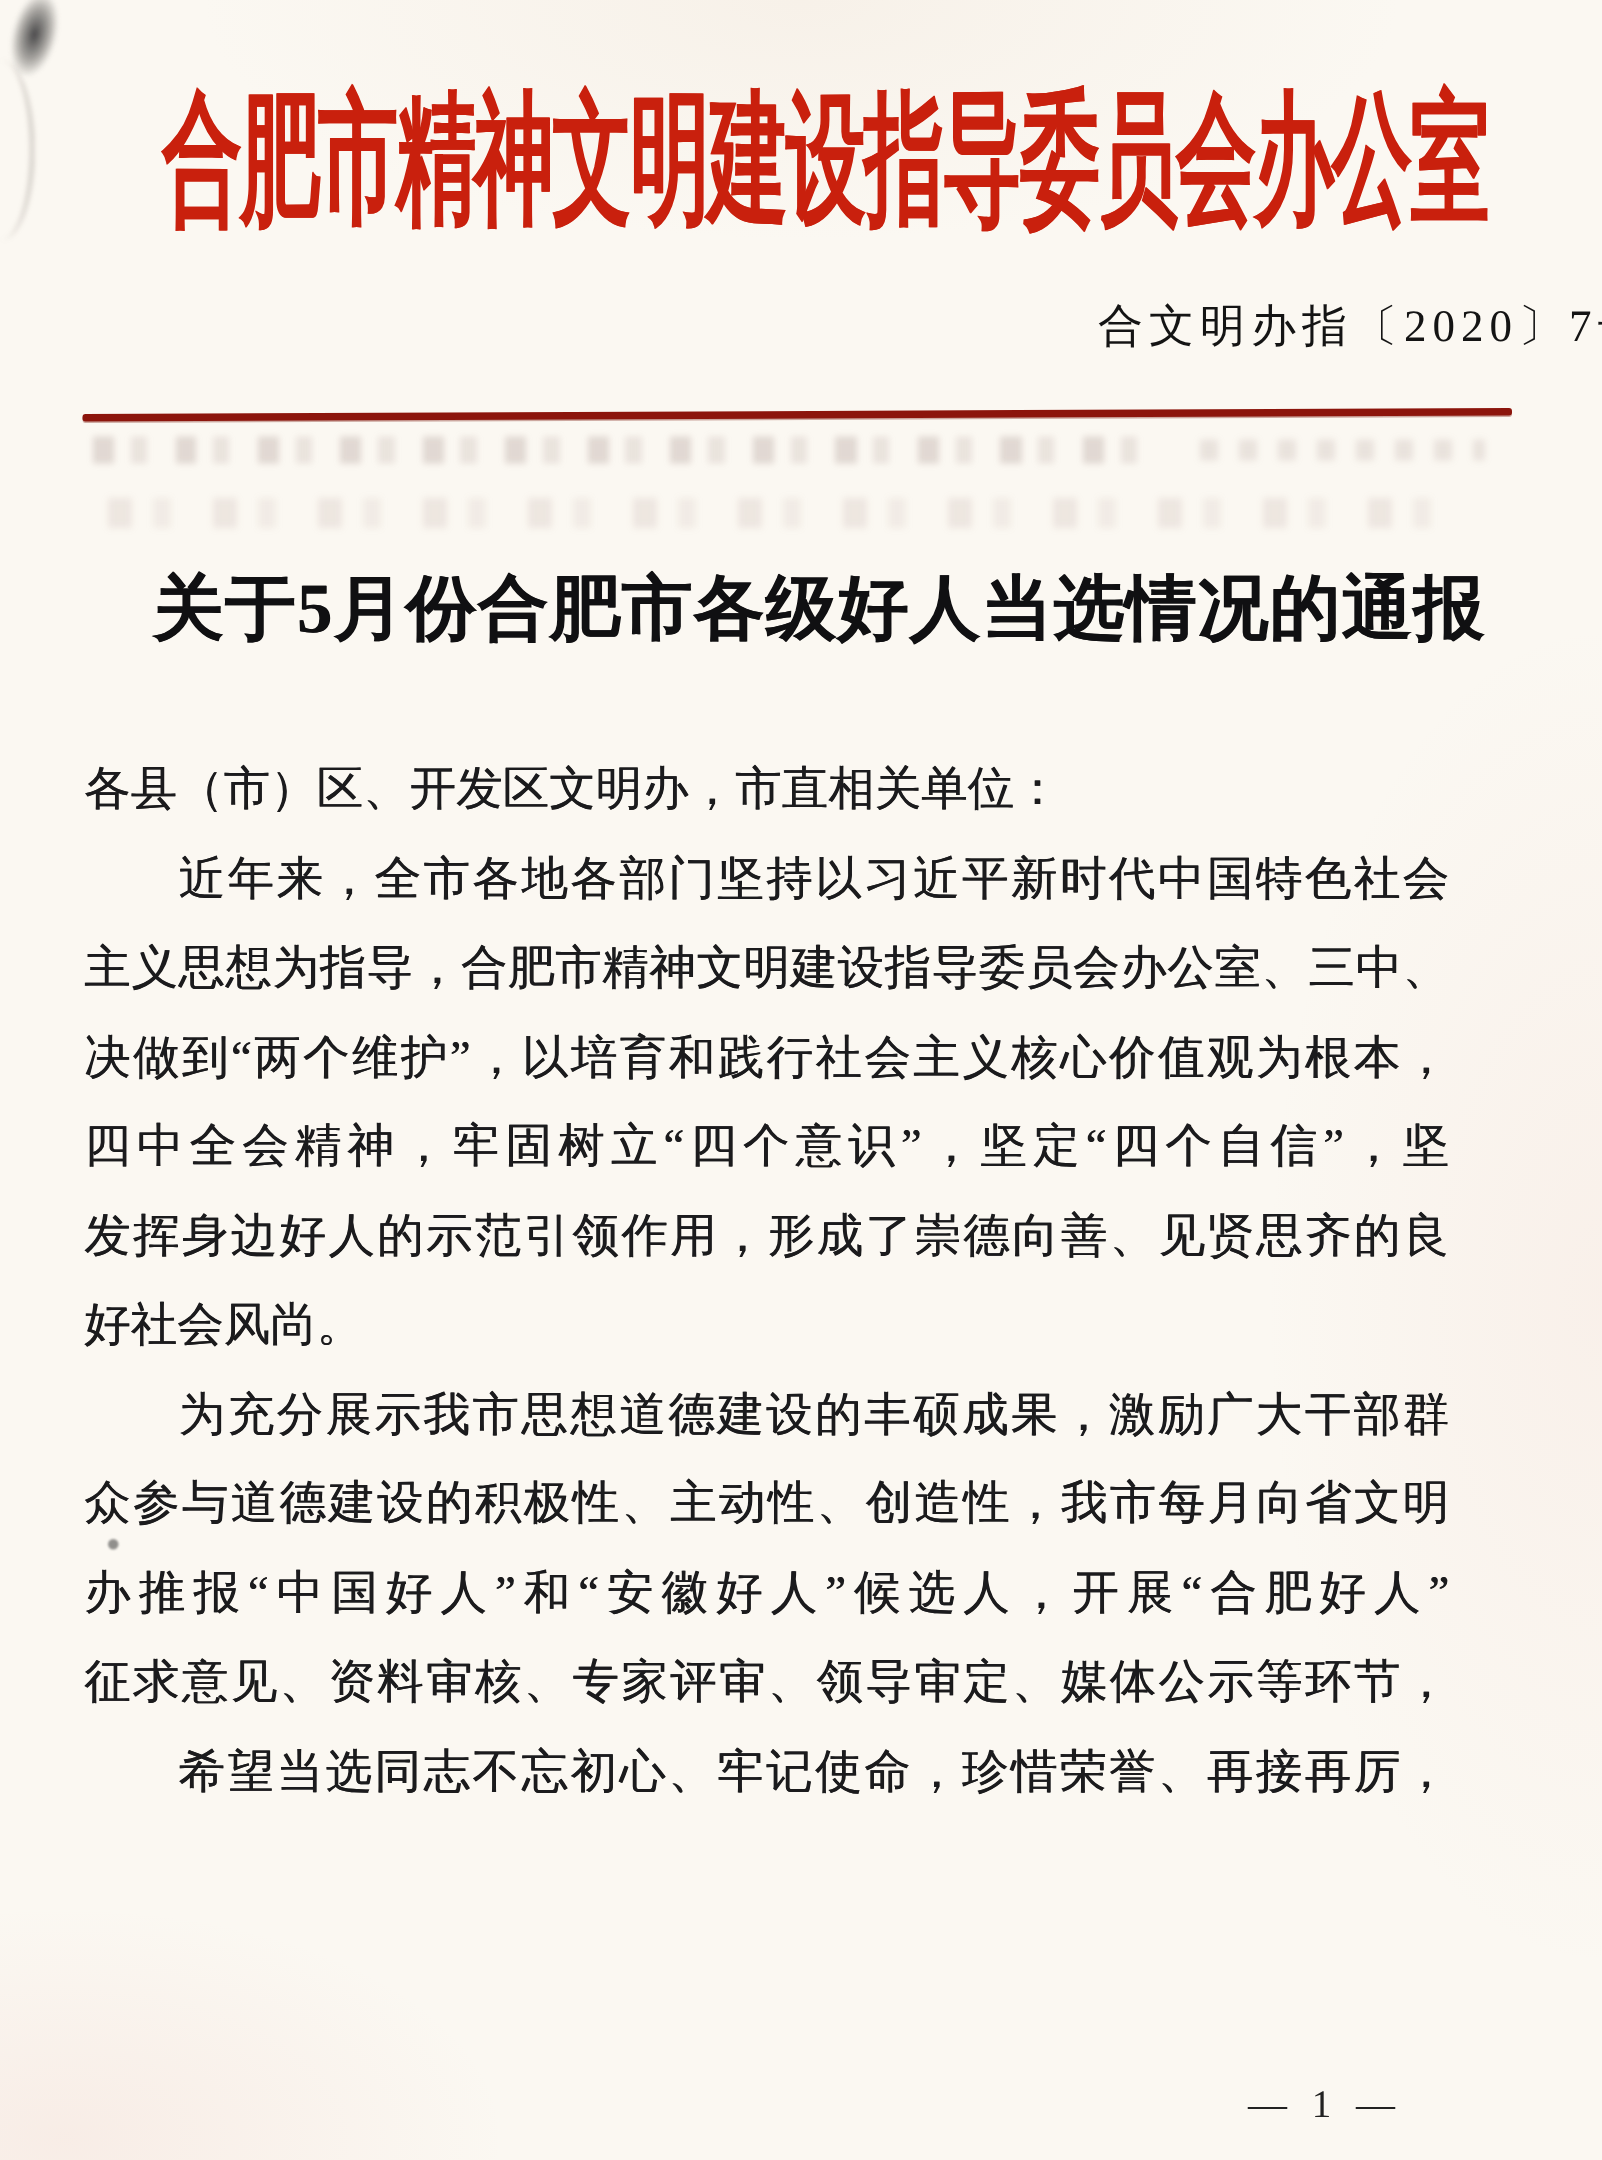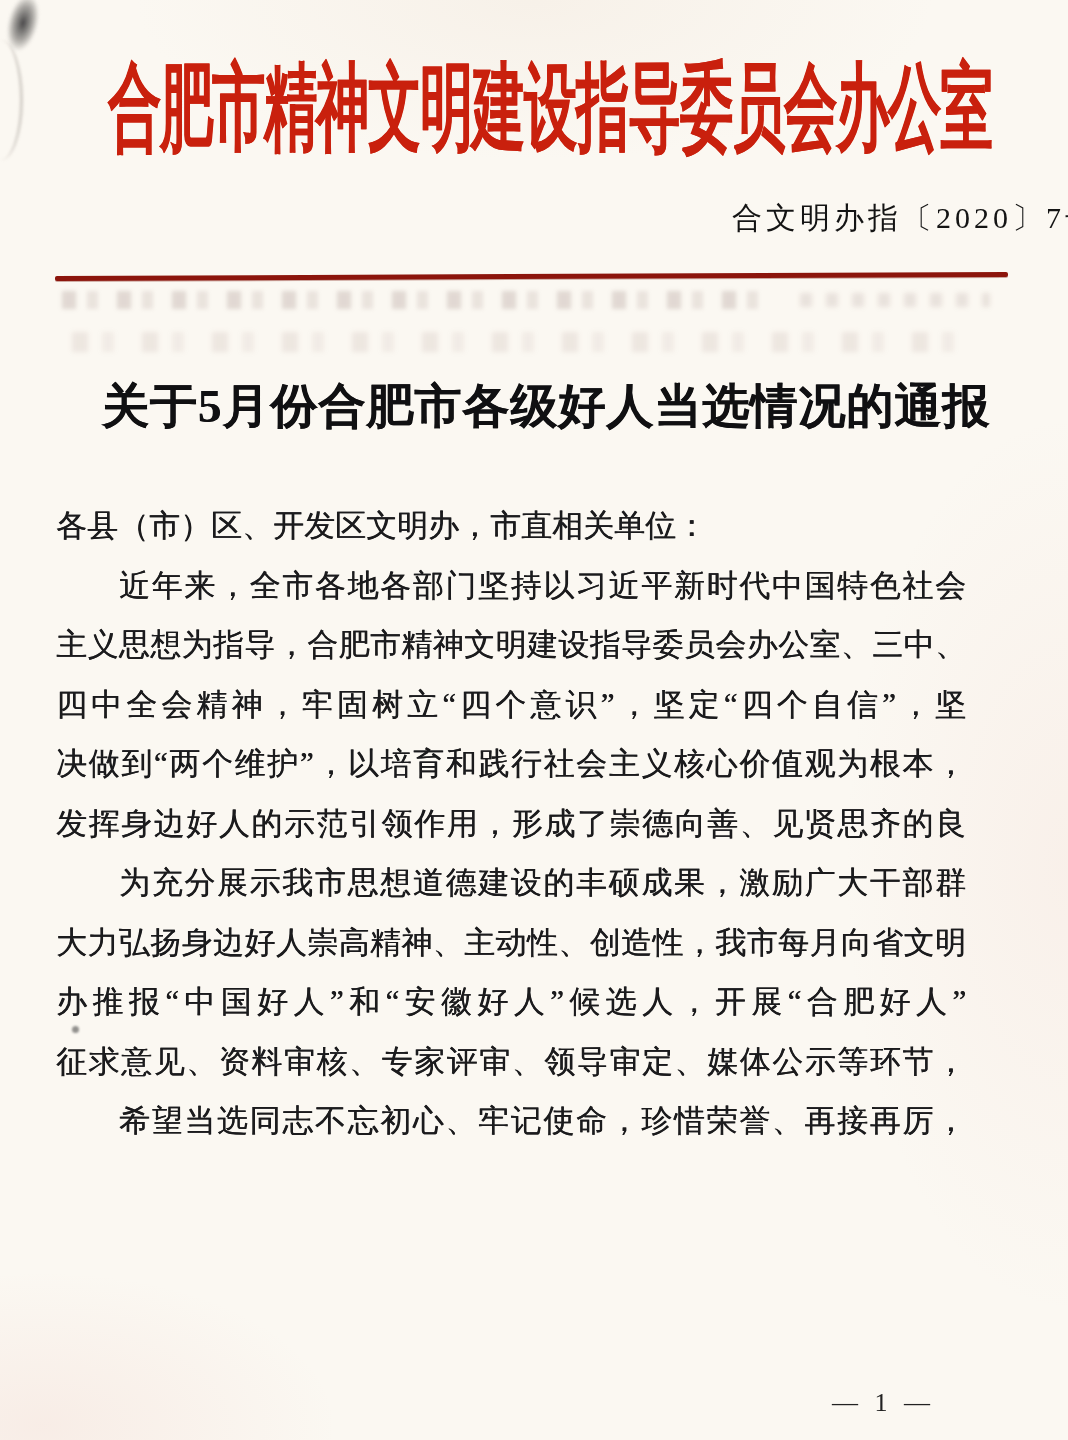--- a/index.html
+++ b/index.html
@@ -100,25 +100,26 @@
 <div class="smudge-1b"></div>
 <div class="smudge-2"></div>
 
 <div class="doc-title">关于5月份合肥市各级好人当选情况的通报</div>
 
 <div class="body-block">
   <div class="bodyline endline">各县（市）区、开发区文明办，市直相关单位：</div>
   <div>
       <div class="bodyline indent">近年来，全市各地各部门坚持以习近平新时代中国特色社会</div>
       <div class="bodyline">主义思想为指导，合肥市精神文明建设指导委员会办公室、三中、</div>
+      <div class="bodyline">决做到“两个维护”，以培育和践行社会主义核心价值观为根本，</div>
       <div class="bodyline">四中全会精神，牢固树立“四个意识”，坚定“四个自信”，坚</div>
-      <div class="bodyline">决做到“两个维护”，以培育和践行社会主义核心价值观为根本，</div>
       <div class="bodyline">发挥身边好人的示范引领作用，形成了崇德向善、见贤思齐的良</div>
+      <div class="bodyline endline">好社会风尚。</div>
       <div class="bodyline indent">为充分展示我市思想道德建设的丰硕成果，激励广大干部群</div>
-      <div class="bodyline">大力弘扬身边好人崇高精神、主动性、创造性，我市每月向省文明</div>
+      <div class="bodyline">众参与道德建设的积极性、主动性、创造性，我市每月向省文明</div>
       <div class="bodyline">办推报“中国好人”和“安徽好人”候选人，开展“合肥好人”</div>
       <div class="bodyline">征求意见、资料审核、专家评审、领导审定、媒体公示等环节，</div>
       <div class="bodyline indent">希望当选同志不忘初心、牢记使命，珍惜荣誉、再接再厉，</div>
     </div>
 </div>
 
 <div class="spec-dot"></div>
 
 <div class="page-number">— 1 —</div>
 

